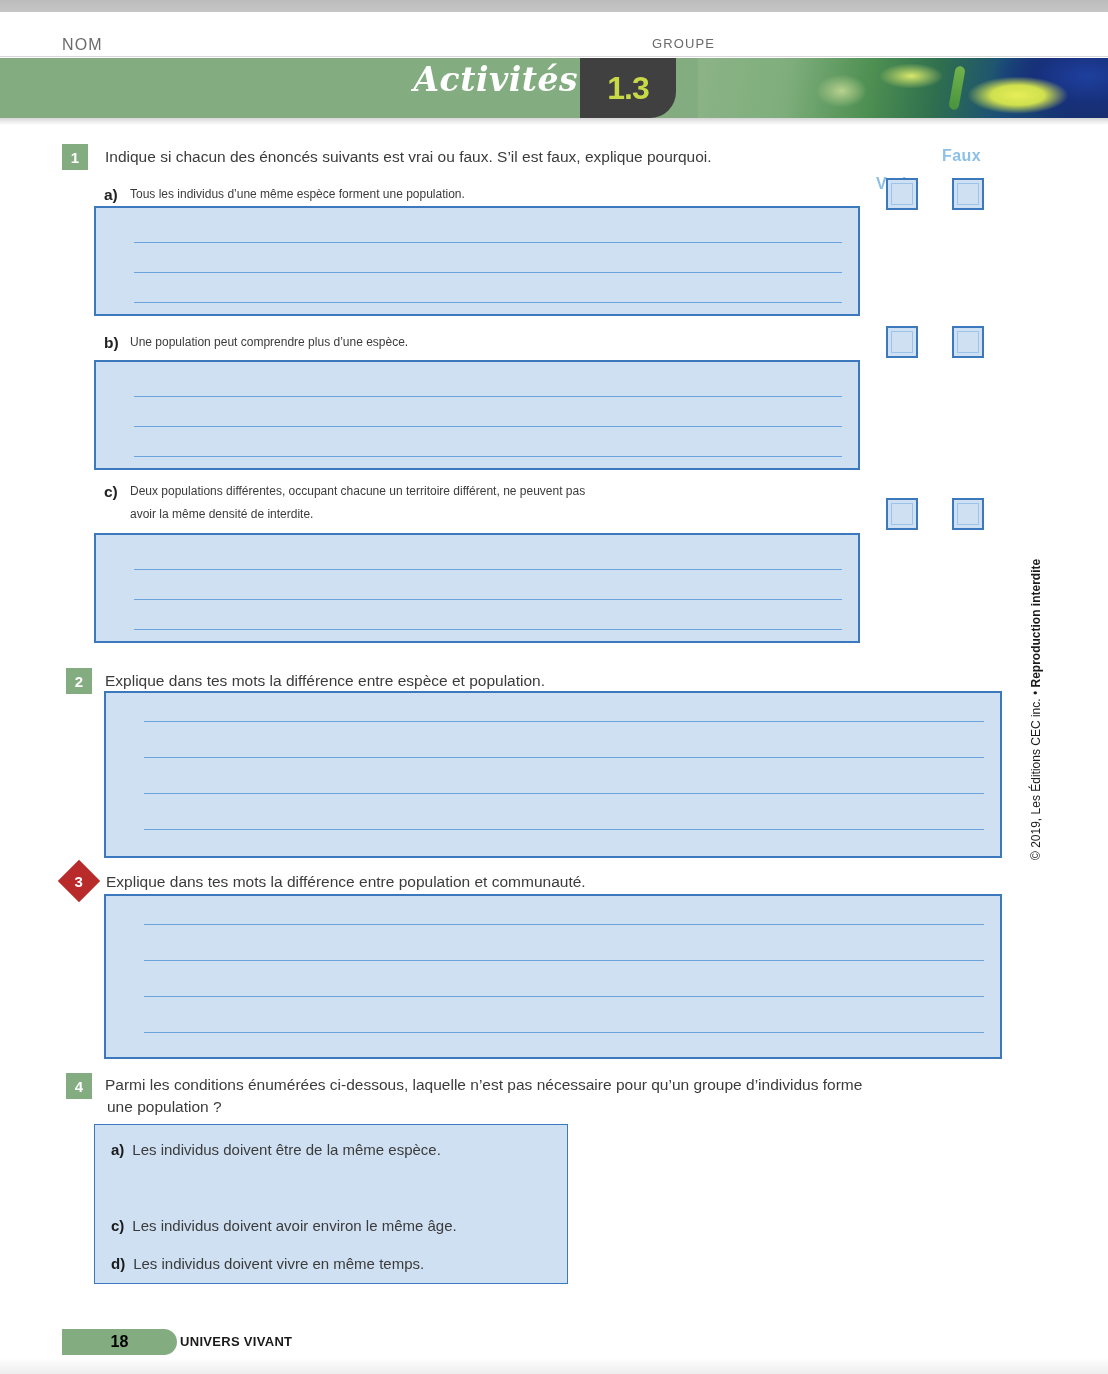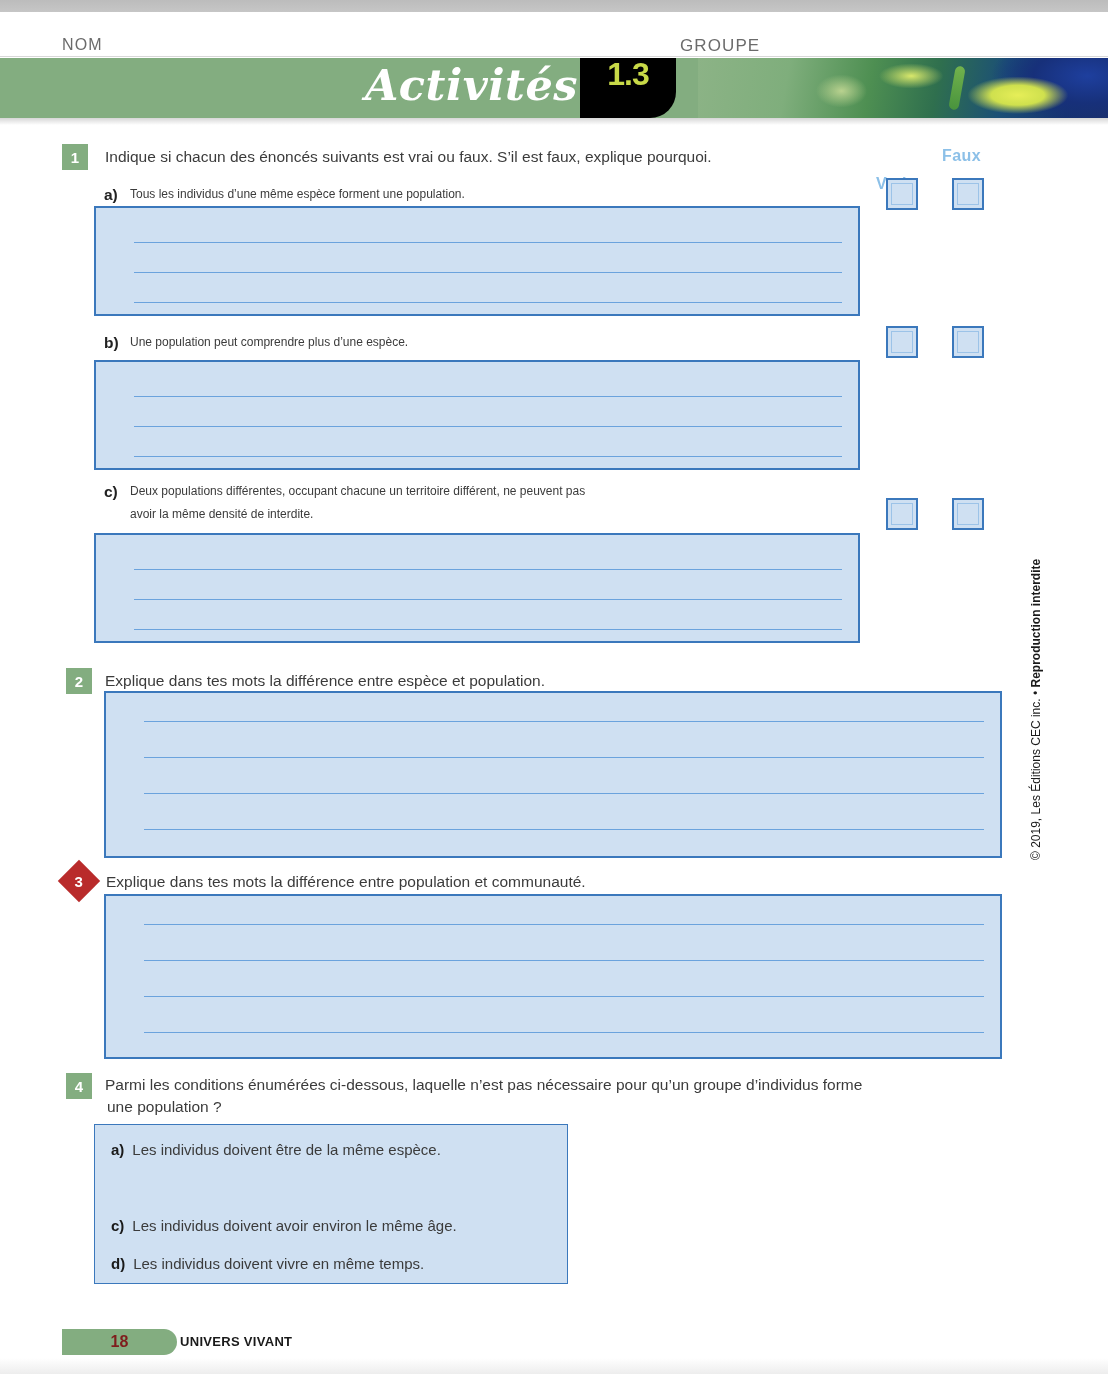--- a/index.html
+++ b/index.html
@@ -24,21 +24,21 @@
 
   
   .hdr-labels { position:absolute; left:0; top:36px; width:1108px; height:24px; }
   .hdr-nom {
     position:absolute; left:62px; top:0;
     font-size:16px; letter-spacing:1.1px; color:#6b6b6b;
     font-family:"Liberation Sans", sans-serif;
   }
   .hdr-groupe {
     position:absolute; left:652px; top:0;
-    font-size:17px; letter-spacing:1.1px; color:#6b6b6b;margin-left:28px;
+    font-size:13px; letter-spacing:1.1px; color:#6b6b6b;
   }
   .hdr-rule {
     position:absolute; left:0; top:56px; width:1108px; height:1px;
     background:#d8d8d8;
   }
 
   .banner {
     position:absolute; left:0; top:58px; width:1108px; height:60px;
     background:#83ad80; overflow:hidden;
   }
@@ -52,26 +52,26 @@
       linear-gradient(100deg, #8cb386 0%, #7fae7c 22%, #4e8f52 42%, #2f6f4e 58%, #1b4f77 74%, #15326f 90%, #1b2f6b 100%);
   }
   .banner-photo::after {
     content:""; position:absolute; left:62%; top:8px; width:10px; height:44px;
     background:linear-gradient(#7fc04a, #4e9b38);
     transform:rotate(10deg); border-radius:5px; opacity:.85;
   }
   .banner-title {
     position:absolute; left:0; top:2px; width:578px; text-align:right;
     font-family:"DejaVu Serif", serif; font-style:italic; font-weight:bold;
-    font-size:43px; color:#ffffff; letter-spacing:.5px;
+    font-size:33px; color:#ffffff; letter-spacing:.5px;
   }
   .banner-tab {
     position:absolute; left:580px; top:58px; width:96px; height:60px;
-    background:#000000; border-bottom-right-radius:26px;
-    display:flex; justify-content:center;
+    background:#404040; border-bottom-right-radius:26px;
+    display:flex; align-items:center; justify-content:center;
   }
   .banner-tab-num {
     font-size:32px; font-weight:bold; color:#c8d948; letter-spacing:-1px;
     line-height:1;
   }
   .banner-shadow {
     position:absolute; left:0; top:118px; width:1108px; height:7px;
     background:linear-gradient(rgba(0,0,0,.16), rgba(0,0,0,0));
   }
 
@@ -130,21 +130,21 @@
   }
   .mc-item { position:absolute; left:16px; font-size:15px; color:#3b3b3b; }
   .mc-item b { color:#1a1a1a; margin-right:8px; }
 
   
   .foot-pill {
     position:absolute; left:62px; top:1329px; width:115px; height:26px;
     background:#83ad80; border-radius:0 13px 13px 0;
     display:flex; align-items:center; justify-content:center;
   }
-  .foot-pill span { color:#7f1d1d; font-size:16px; font-weight:bold; }
+  .foot-pill span { color:#000000; font-size:16px; font-weight:bold; }
   .foot-title {
     position:absolute; left:180px; top:1334px;
     font-size:13px; font-weight:bold; color:#1a1a1a; letter-spacing:.3px;
   }
 
   
   .copyright {
     position:absolute; left:1029px; top:860px;
     width:300px; transform:rotate(-90deg); transform-origin:0 0;
     font-size:12px; color:#1a1a1a; white-space:nowrap;

